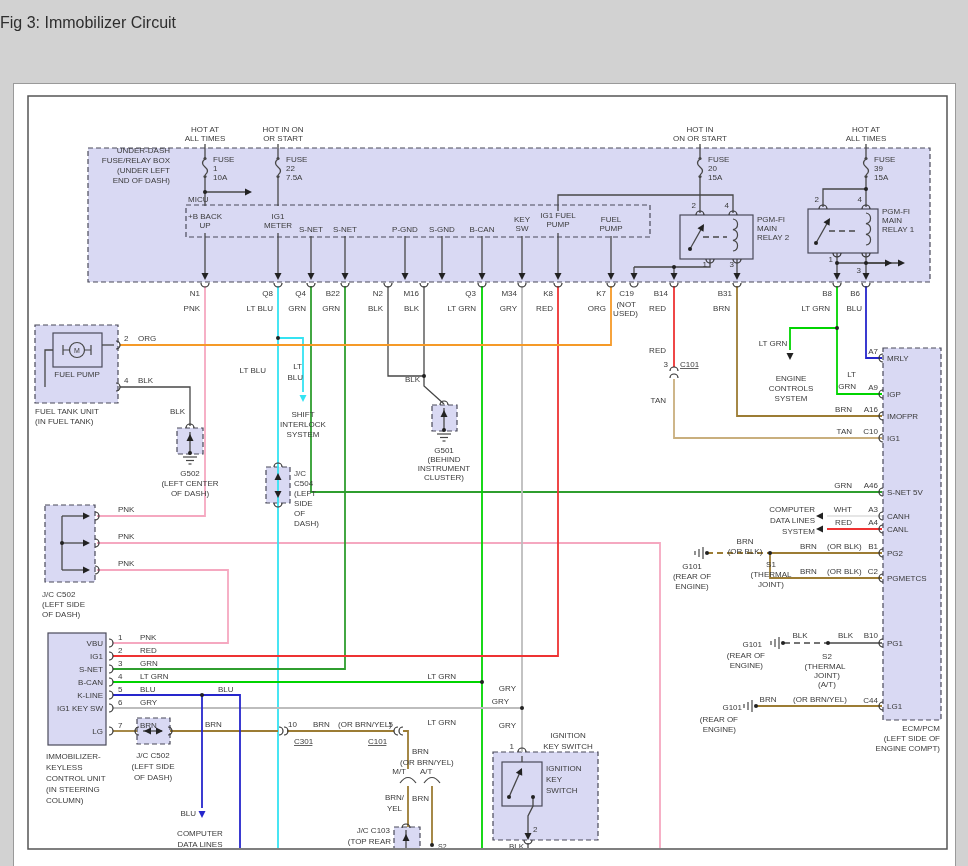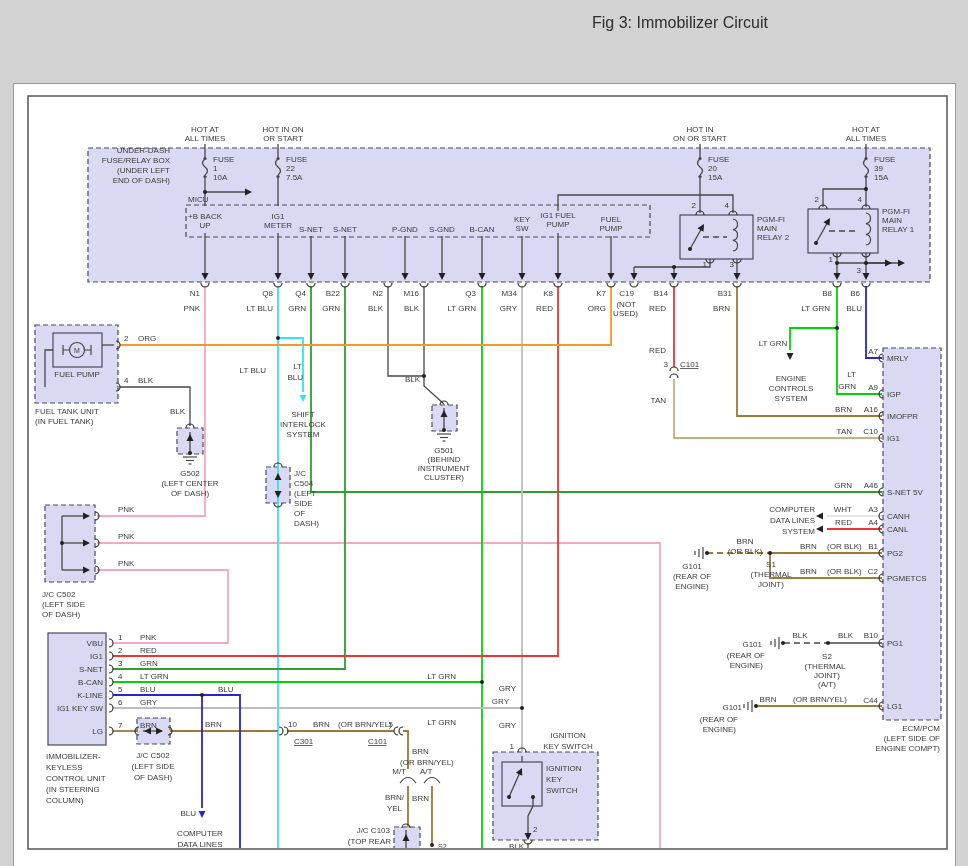--- a/index.html
+++ b/index.html
@@ -1,17 +1,17 @@
 <!DOCTYPE html>
 <html><head>
 <meta charset="utf-8">
 <style>
   html,body{margin:0;padding:0;}
   body{width:968px;height:866px;background:#d2d2d2;font-family:"Liberation Sans",sans-serif;position:relative;overflow:hidden;}
-  .title{position:absolute;left:0;top:14px;width:768px;text-align:right;font-size:16px;color:#2e2e2e;}
+  .title{position:absolute;left:0;top:14px;width:768px;text-align:left;font-size:16px;color:#2e2e2e;}
   .panel{position:absolute;left:13px;top:83px;width:941px;height:783px;background:#ffffff;border:1px solid #9a9a9a;}
   svg text{font-family:"Liberation Sans",sans-serif;fill:#3b3b3b;}
 </style>
 </head>
 <body>
 
 <div class="title">Fig 3: Immobilizer Circuit</div>
 <div class="panel"></div>
 <svg id="svg" style="position:absolute;left:0;top:0" width="968" height="866" viewBox="0 0 968 866">
     <rect x="28" y="96" width="919" height="753" fill="#fff" stroke="#555555" stroke-width="1.5"></rect>

